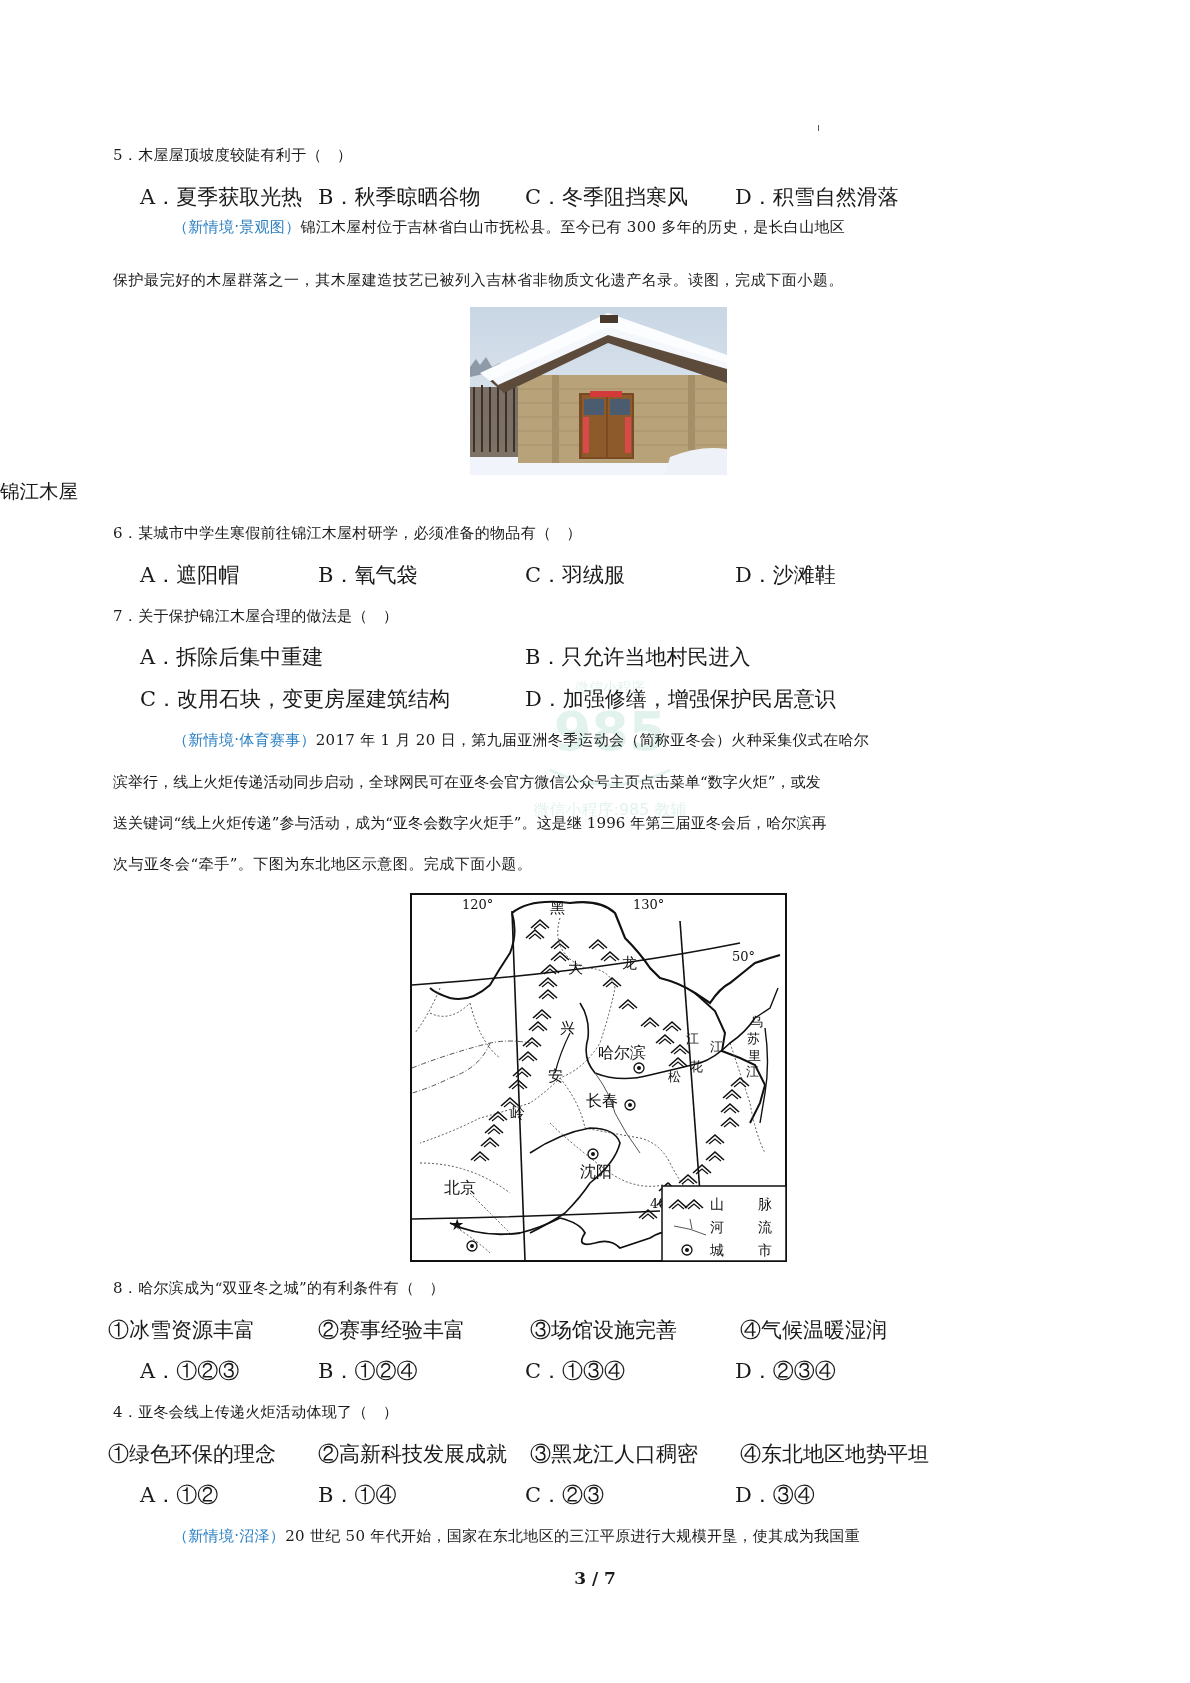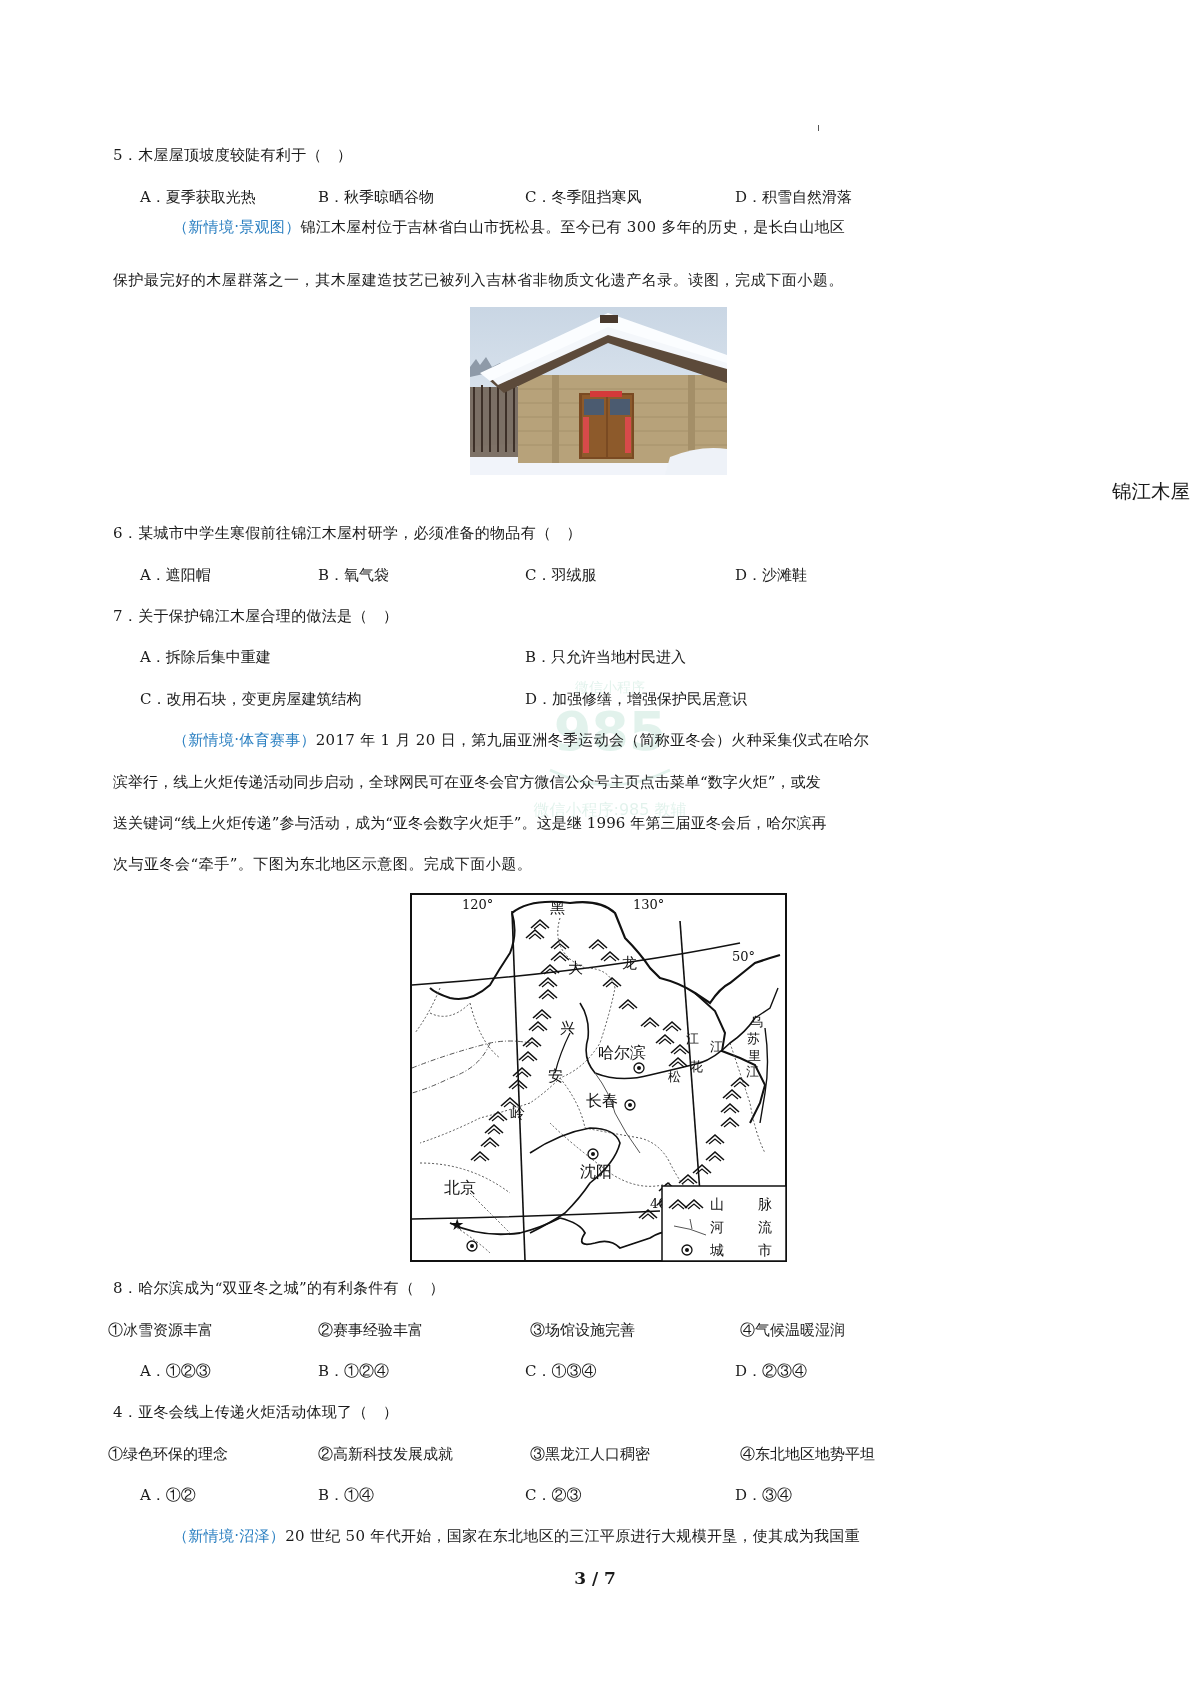--- a/index.html
+++ b/index.html
@@ -2,23 +2,23 @@
 <html><head>
 <meta charset="utf-8">
 <style>
   html, body { margin: 0; padding: 0; background: #ffffff; }
   body { width: 1190px; height: 1683px; position: relative; overflow: hidden;
          font-family: "DejaVu Serif", "Liberation Serif", serif; color: #1a1a1a; }
   .line { position: absolute; left: 113px; font-size: 15px; line-height: 26px; white-space: nowrap; letter-spacing: 0.3px; }
   .para { left: 113px; width: 972px; }
   .para-first { left: 173px; }
   .tag { color: #2a7fc1; font-family: "DejaVu Sans", "Liberation Sans", sans-serif; }
-  .opt { position: absolute; font-size: 15px; line-height: 26px; white-space: nowrap; }
+  .opt { position: absolute; font-size: 21px; line-height: 26px; white-space: nowrap; }
   .photo { position: absolute; left: 470px; top: 307px; width: 257px; height: 168px; overflow: hidden; }
-  .caption { position: absolute; left: 0; width: 1190px; top: 479px; text-align: right; font-size: 19.5px; line-height: 26px; }
+  .caption { position: absolute; left: 0; width: 1190px; top: 479px; text-align: left; font-size: 19.5px; line-height: 26px; }
   .map { position: absolute; left: 410px; top: 893px; width: 377px; height: 475px; }
   .pagenum { position: absolute; left: 0; width: 1190px; top: 1568px; text-align: center;
              font-size: 17px; font-weight: bold; font-family: "DejaVu Serif", serif; }
   .tick { position: absolute; left: 818px; top: 125px; width: 1px; height: 6px; background: #555; }
   .watermark { position: absolute; left: 520px; top: 670px; width: 180px; height: 150px; opacity: 0.12; }
 </style>
 </head>
 <body>
 
 <div class="tick"></div>

